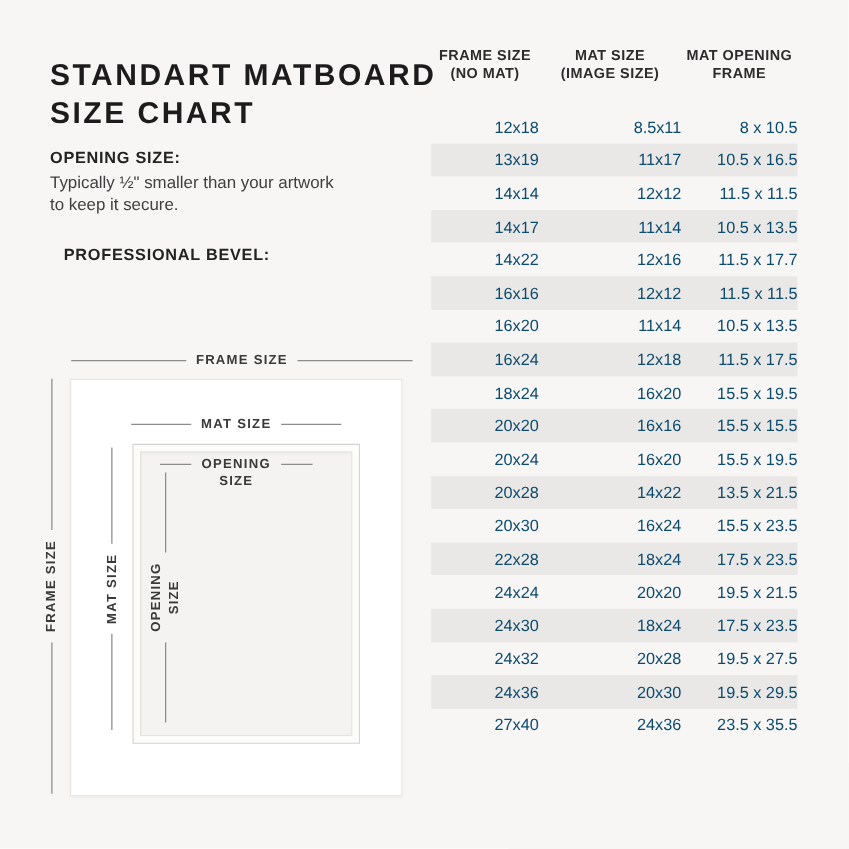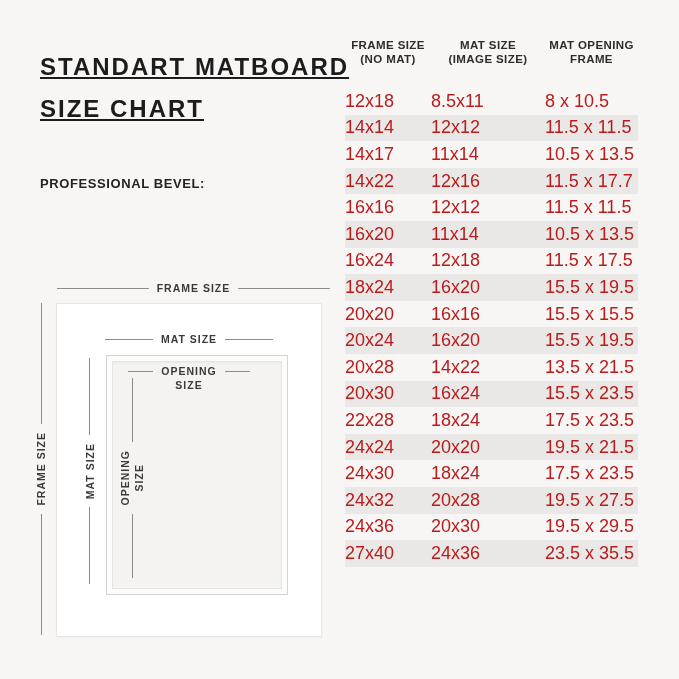--- a/index.html
+++ b/index.html
@@ -6,26 +6,26 @@
   .canvas{
     position:relative;width:679px;height:679px;overflow:hidden;
     background:#f7f6f4;
     font-family:"Liberation Sans",sans-serif;
     -webkit-font-smoothing:antialiased;
   }
 
   
   .title{
     position:absolute;left:40px;top:30px;width:320px;
-    font-size:24px;line-height:42px;font-weight:bold;letter-spacing:2px;
-    color:#1c1c1c;white-space:pre-line;text-decoration:underline;
+    font-size:24px;line-height:30px;font-weight:bold;letter-spacing:2px;
+    color:#1c1c1c;white-space:pre-line;
   }
   .info{position:absolute;left:40px;width:312px;}
   .info-opening{top:118px;}
-  .info-bevel{top:176px;}
+  .info-bevel{top:196px;margin-left:11px;}
   .info-h{font-size:13px;font-weight:bold;letter-spacing:.6px;color:#232323;}
   .info-b{margin-top:4px;font-size:13.5px;line-height:17.5px;color:#3f3f3f;white-space:pre-line;}
 
   
   .diagram{position:absolute;left:0;top:278px;width:345px;height:382px;}
   .h-label{
     position:absolute;display:flex;align-items:center;gap:8px;
     color:#3a3a3a;font-size:10.5px;font-weight:bold;letter-spacing:1px;white-space:nowrap;
   }
   .h-label .hline{flex:1;height:1px;background:#8d8c8a;}
@@ -61,32 +61,37 @@
   
   .thead{
     position:absolute;left:345px;top:39px;width:293px;
     display:grid;grid-template-columns:86px 114px 93px;
     font-size:11.5px;line-height:13.5px;font-weight:bold;letter-spacing:.4px;
     color:#2c2c2c;text-align:center;white-space:pre-line;
   }
   .tbody{position:absolute;left:345px;top:88px;width:293px;}
   .trow{
     display:grid;grid-template-columns:86px 114px 93px;height:26.6px;
-    align-items:center;text-align:left;font-size:18px;color:#b91c1c;
+    align-items:center;text-align:right;font-size:13px;color:#0c4a6e;
   }
   .trow:nth-child(even){background:#e9e8e6;}
 </style>
 </head>
 <body>
 
 <div class="canvas">
 
   <h1 class="title">STANDART MATBOARD
 SIZE CHART</h1>
 
+  <div class="info info-opening">
+    <div class="info-h">OPENING SIZE:</div>
+    <div class="info-b">Typically ½" smaller than your artwork
+to keep it secure.</div>
+  </div>
 
   <div class="info info-bevel">
     <div class="info-h">PROFESSIONAL BEVEL:</div>
   </div>
 
   <div class="diagram">
 
     <div class="h-label lbl-frame-h">
       <span class="hline"></span>
       <span>FRAME SIZE</span>
@@ -144,20 +149,25 @@
     <div>MAT OPENING
 FRAME</div>
   </div>
   <div class="tbody">
       <div class="trow">
         <div>12x18</div>
         <div>8.5x11</div>
         <div>8 x 10.5</div>
       </div>
       <div class="trow">
+        <div>13x19</div>
+        <div>11x17</div>
+        <div>10.5 x 16.5</div>
+      </div>
+      <div class="trow">
         <div>14x14</div>
         <div>12x12</div>
         <div>11.5 x 11.5</div>
       </div>
       <div class="trow">
         <div>14x17</div>
         <div>11x14</div>
         <div>10.5 x 13.5</div>
       </div>
       <div class="trow">

